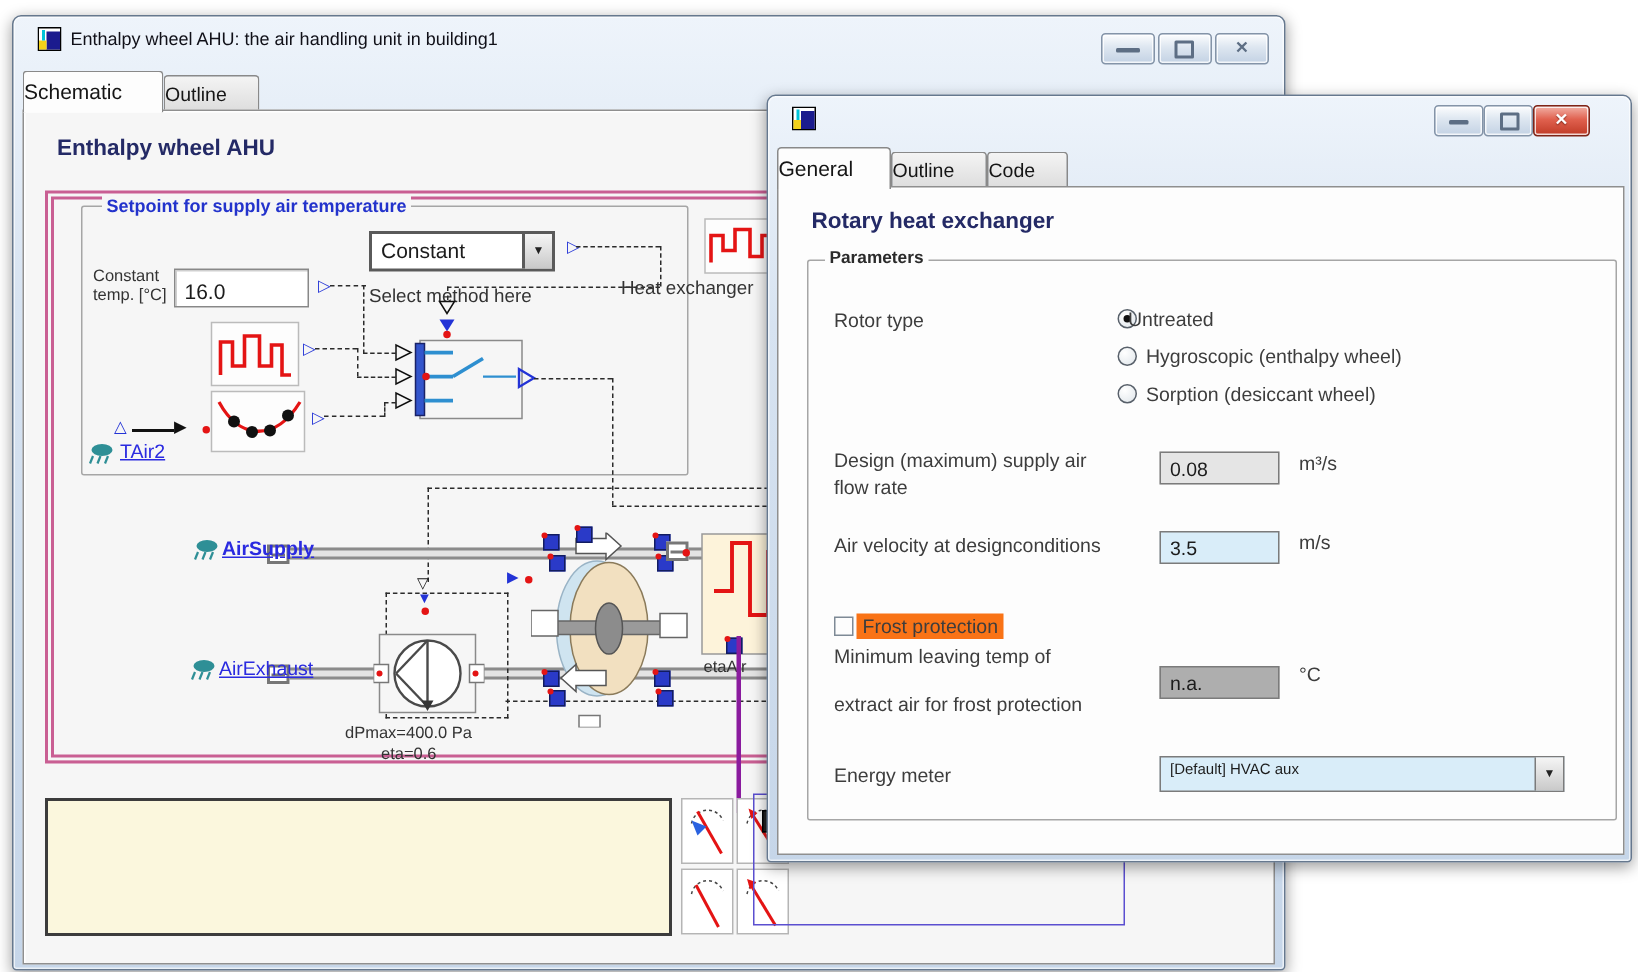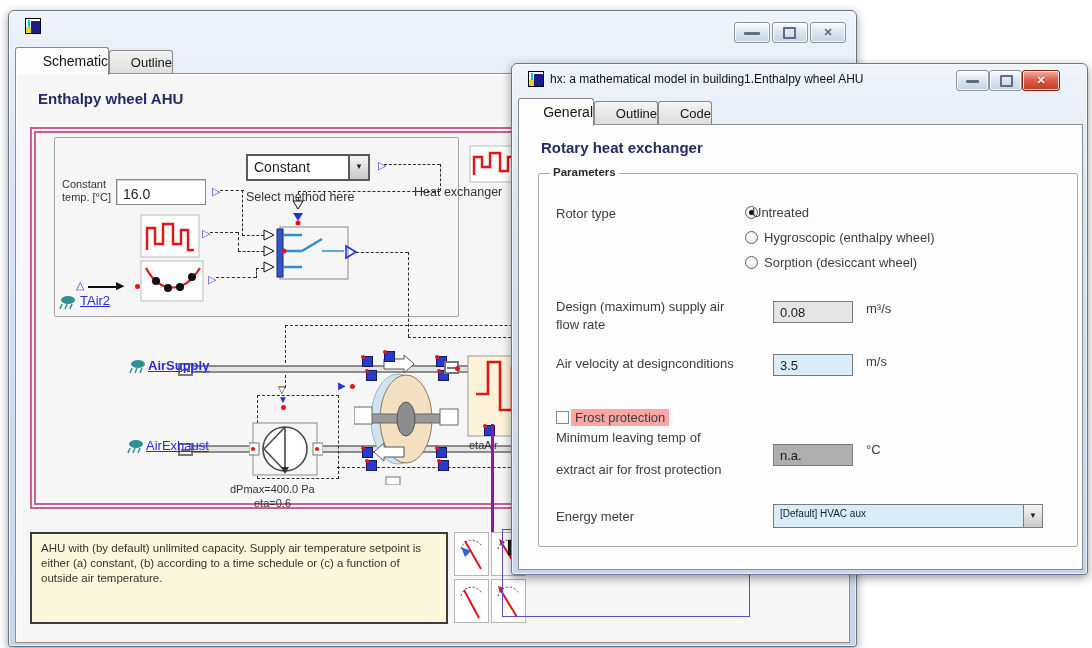--- a/index.html
+++ b/index.html
@@ -14,38 +14,38 @@
   .title-text{position:absolute;font-size:12px;color:#101018;white-space:nowrap;}
   .winbtn{position:absolute;height:19px;border:1px solid #8494a8;border-radius:3px;
           background:linear-gradient(#fcfdfe,#dde6f0 45%,#c3d2e4);
           box-shadow:inset 0 0 0 1px rgba(255,255,255,.8);}
   .winbtn .bar{position:absolute;left:9px;right:9px;top:9px;height:3px;background:#5d6e84;border-radius:1px;}
   .winbtn .box{position:absolute;left:10px;top:4px;width:9px;height:8px;border:2px solid #5d6e84;border-radius:1px;}
   .winbtn.close{color:#fff;text-align:center;font-size:11px;font-weight:bold;line-height:18px;}
   .winbtn.close.active{background:linear-gradient(#f2b1a6,#e0614f 45%,#c03a26);border-color:#7e2417;text-shadow:0 1px 1px #7e2417;}
   .winbtn.close.inactive{color:#5d6e84;}
   .tab{position:absolute;border:1px solid #898989;border-bottom:none;border-radius:3px 3px 0 0;
-       background:linear-gradient(#f4f4f4,#dcdcdc);color:#151515;text-align:right;
+       background:linear-gradient(#f4f4f4,#dcdcdc);color:#151515;text-align:left;
        font-size:13px;}
   .tab.active{background:#fdfdfd;font-size:14px;z-index:3;}
   .panel{position:absolute;border:1px solid #8f8f8f;box-shadow:inset 1px 1px 0 #fff;}
   .groupbox{position:absolute;border:1px solid #a6a6a6;border-radius:2px;}
   .grouplabel{position:absolute;font-weight:bold;padding:0 3px;white-space:nowrap;}
   
   .lbl{position:absolute;color:#3d3d3d;font-size:13px;white-space:nowrap;}
   .field{position:absolute;border:1px solid #7b7b7b;font-size:13px;color:#1c1c1c;
          padding:3px 0 0 6px;box-sizing:border-box;}
   .field.gray{background:#e5e5e5;}
   .field.blue{background:#d9edf9;}
   .field.dark{background:#aeaeae;}
   .radio{position:absolute;width:13px;height:13px;border:1px solid #58606a;border-radius:50%;
          background:radial-gradient(circle at 35% 30%,#fff,#dfe5ea);box-sizing:border-box;}
   .radio.sel::after{content:"";position:absolute;left:3px;top:3px;width:5px;height:5px;border-radius:50%;background:#111;}
   .checkbox{position:absolute;width:13px;height:13px;border:1px solid #7e8a96;background:#fdfdfd;box-sizing:border-box;}
-  .hl{background:#fca5a5;padding:1px 4px;}
+  .hl{background:#f97316;padding:1px 4px;}
   .select{position:absolute;border:1px solid #7b7b7b;box-sizing:border-box;}
   .select .txt{position:absolute;left:6px;top:3px;font-size:10px;color:#1c1c1c;white-space:nowrap;}
   .select .btn{position:absolute;right:0;top:0;bottom:0;width:18px;border-left:1px solid #7b7b7b;
                background:linear-gradient(#f5f5f5,#c9c9c9);text-align:center;font-size:8px;color:#222;line-height:21px;}
   
   .dh{position:absolute;border-top:1.6px dashed #2b2b2b;}
   .dv{position:absolute;border-left:1.6px dashed #2b2b2b;}
   .duct{position:absolute;height:4px;background:#e3e3e3;border-top:2px solid #8b8b8b;border-bottom:2px solid #8b8b8b;}
   .ductcap{position:absolute;width:15px;height:13px;background:#fff;border:2px solid #777;box-sizing:border-box;}
   .ductcap::after{content:"";position:absolute;left:1px;right:1px;top:4px;height:2px;background:#777;}
@@ -68,39 +68,41 @@
 <div id="stage">
 
   <div class="win" style="left:8px;top:10px;width:847px;height:635px;z-index:1;">
     <div class="titlebar">
       <svg class="abs" style="left:16px;top:7px;" width="16" height="16">
         <rect x="0.5" y="0.5" width="15" height="15" fill="#fff" stroke="#000"></rect>
         <rect x="6" y="3" width="9" height="12" fill="#1b1b8e"></rect>
         <rect x="1" y="9" width="5" height="6" fill="#f2d21a"></rect>
         <line x1="4" y1="2" x2="4" y2="9" stroke="#00c4d8" stroke-width="2"></line>
       </svg>
+      <span class="title-text" style="left:38px;top:8px;">Enthalpy wheel AHU: the air handling unit in building1</span>
       <div class="winbtn" style="left:725px;top:11px;width:34px;">
           <span class="bar"></span>
         </div>
       <div class="winbtn" style="left:763px;top:11px;width:34px;">
           <span class="box"></span>
         </div>
       <div class="winbtn close inactive" style="left:801px;top:11px;width:34px;"><span>✕</span></div>
     </div>
     <div class="tab active" style="left:6px;top:36px;width:92px;height:27px;line-height:27px;">Schematic</div>
     <div class="tab" style="left:100px;top:39px;width:62px;height:24px;line-height:24px;">Outline</div>
 
     <div class="panel" style="left:6px;top:62px;width:833px;height:568px;background:#f6f6f6;">
 
       <div class="abs" style="left:22px;top:16px;font-size:15px;font-weight:bold;color:#242a66;">Enthalpy wheel AHU</div>
 
       <div class="abs" style="left:14px;top:53px;width:812px;height:378px;border:2px solid #c95f93;
                 box-shadow:inset 0 0 0 2px #f6f6f6, inset 0 0 0 4px #c95f93;">
 
         <div class="groupbox" style="left:22px;top:8px;width:403px;height:178px;"></div>
+        <div class="grouplabel" style="left:36px;top:1px;font-size:12px;color:#2333cc;background:#f6f6f6;">Setpoint for supply air temperature</div>
 
         <div class="smalllbl" style="left:30px;top:49px;">Constant</div>
         <div class="smalllbl" style="left:30px;top:62px;">temp. [°C]</div>
         <input class="field abs" readonly="" style="left: 84px; top: 50px; width: 90px; height: 26px; background: rgb(255, 255, 255); font-size: 14px; border: 1px solid rgb(136, 136, 136); box-shadow: rgb(207, 207, 207) 1px 1px 0px inset;" value="16.0">
         <span class="tri" style="left:180px;top:57px;">▷</span>
 
         <div class="select" style="left:214px;top:25px;width:124px;height:27px;background:#fff;border:2px solid #5a5a5a;">
           <span class="txt" style="font-size:14px;">Constant</span>
           <span class="btn" style="border-left:2px solid #5a5a5a;">▼</span>
         </div>
@@ -253,21 +255,20 @@
           <polyline points="10,40 22,40 22,8 34,8 34,56 46,56 46,14 56,14" fill="none" stroke="#e41414" stroke-width="2.6"></polyline>
         </svg>
         <div class="ductcap" style="left:412px;top:232px;"></div>
         <div class="reddot" style="left:423px;top:237px;"></div>
         <div class="sensor" style="left:452px;top:296px;"></div>
         <div class="smalllbl" style="left:437px;top:310px;">etaAir</div>
         <div class="purpleline" style="left:459px;top:295px;height:118px;"></div>
       </div>
 
       <div class="notebox" style="left:14px;top:458px;width:418px;height:92px;">
-        <p>AHU with (by default) unlimited capacity. Supply air temperature setpoint is either (a) constant, (b) according to a time schedule or (c) a function of outside air temperature.</p>
       </div>
 
       <svg class="gauge" style="left:438px;top:458px;" width="33" height="42">
         <path d="M6,16 A11,11 0 0 1 27,14" fill="none" stroke="#444" stroke-dasharray="2,2"></path>
         <line x1="26" y1="36" x2="10" y2="8" stroke="#e41414" stroke-width="2"></line>
         <polygon points="6,14 16,18 10,24" fill="#2a62e0"></polygon>
       </svg>
       <svg class="gauge" style="left:475px;top:458px;" width="33" height="42">
         <path d="M6,16 A11,11 0 0 1 27,14" fill="none" stroke="#444" stroke-dasharray="2,2"></path>
         <line x1="26" y1="36" x2="9" y2="9" stroke="#e41414" stroke-width="2"></line>
@@ -290,21 +291,20 @@
   </div>
 
   <div class="win" style="left:511px;top:63px;width:575px;height:510px;z-index:10;">
     <div class="titlebar">
       <svg class="abs" style="left:16px;top:7px;" width="16" height="16">
         <rect x="0.5" y="0.5" width="15" height="15" fill="#fff" stroke="#000"></rect>
         <rect x="6" y="3" width="9" height="12" fill="#1b1b8e"></rect>
         <rect x="1" y="9" width="5" height="6" fill="#f2d21a"></rect>
         <line x1="4" y1="2" x2="4" y2="9" stroke="#00c4d8" stroke-width="2"></line>
       </svg>
-      <span class="title-text" style="left:38px;top:8px;">hx: a mathematical model in building1.Enthalpy wheel AHU</span>
       <div class="winbtn" style="left:444px;top:6px;width:31px;">
           <span class="bar"></span>
         </div>
       <div class="winbtn" style="left:477px;top:6px;width:31px;">
           <span class="box"></span>
         </div>
       <div class="winbtn close active" style="left:510px;top:6px;width:36px;"><span>✕</span></div>
     </div>
     <div class="tab active" style="left:6px;top:34px;width:74px;height:27px;line-height:27px;">General</div>
     <div class="tab" style="left:82px;top:37px;width:62px;height:24px;line-height:24px;">Outline</div>

